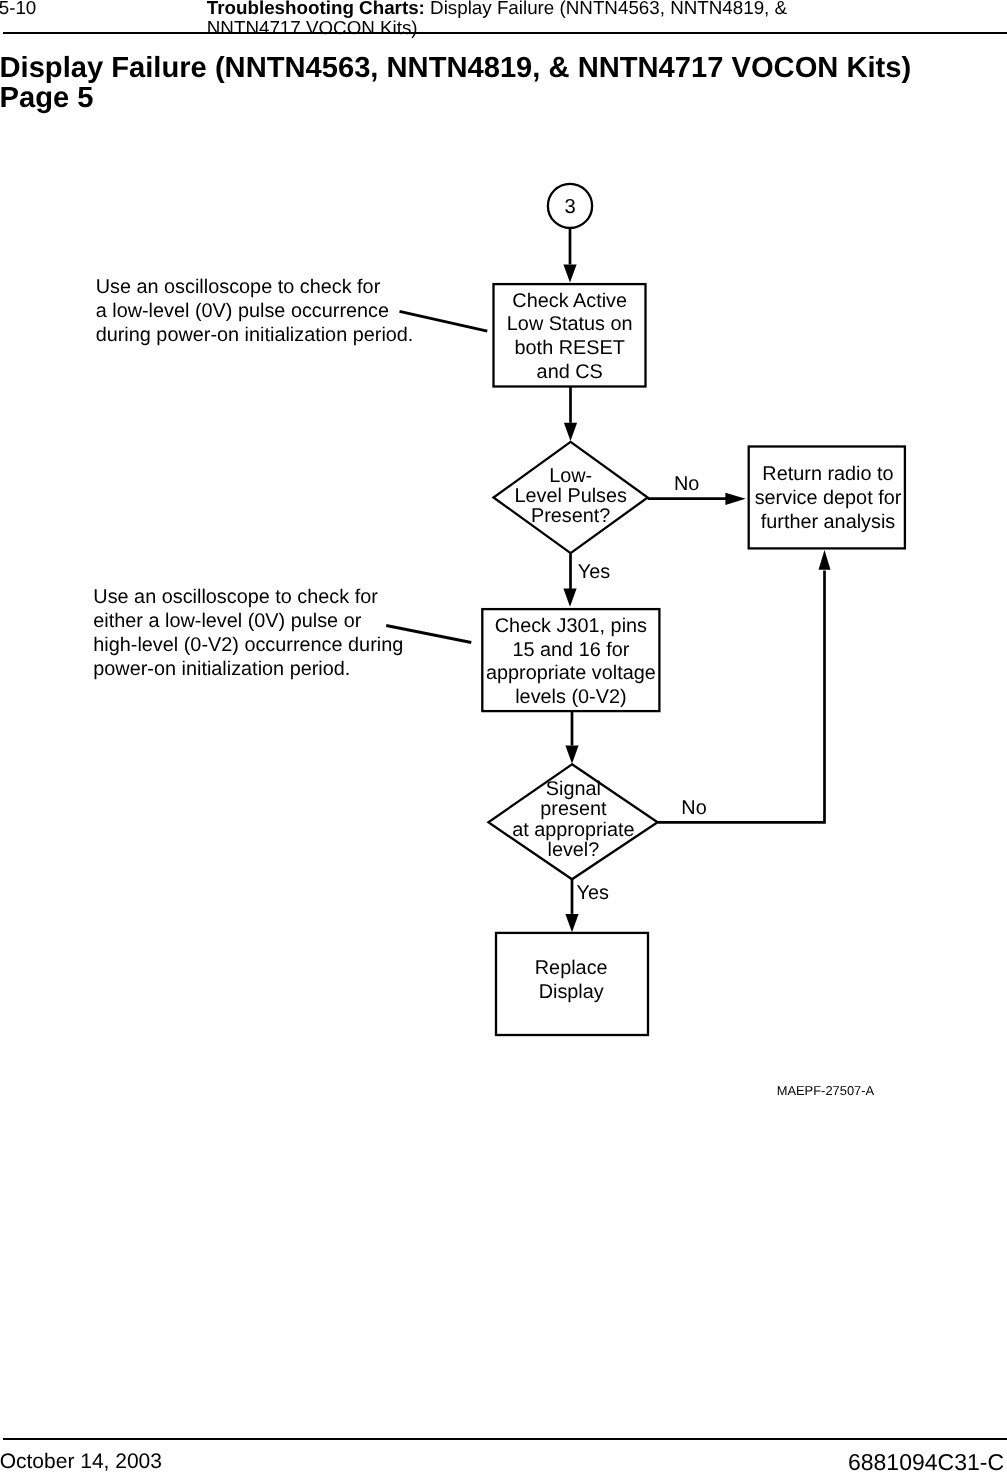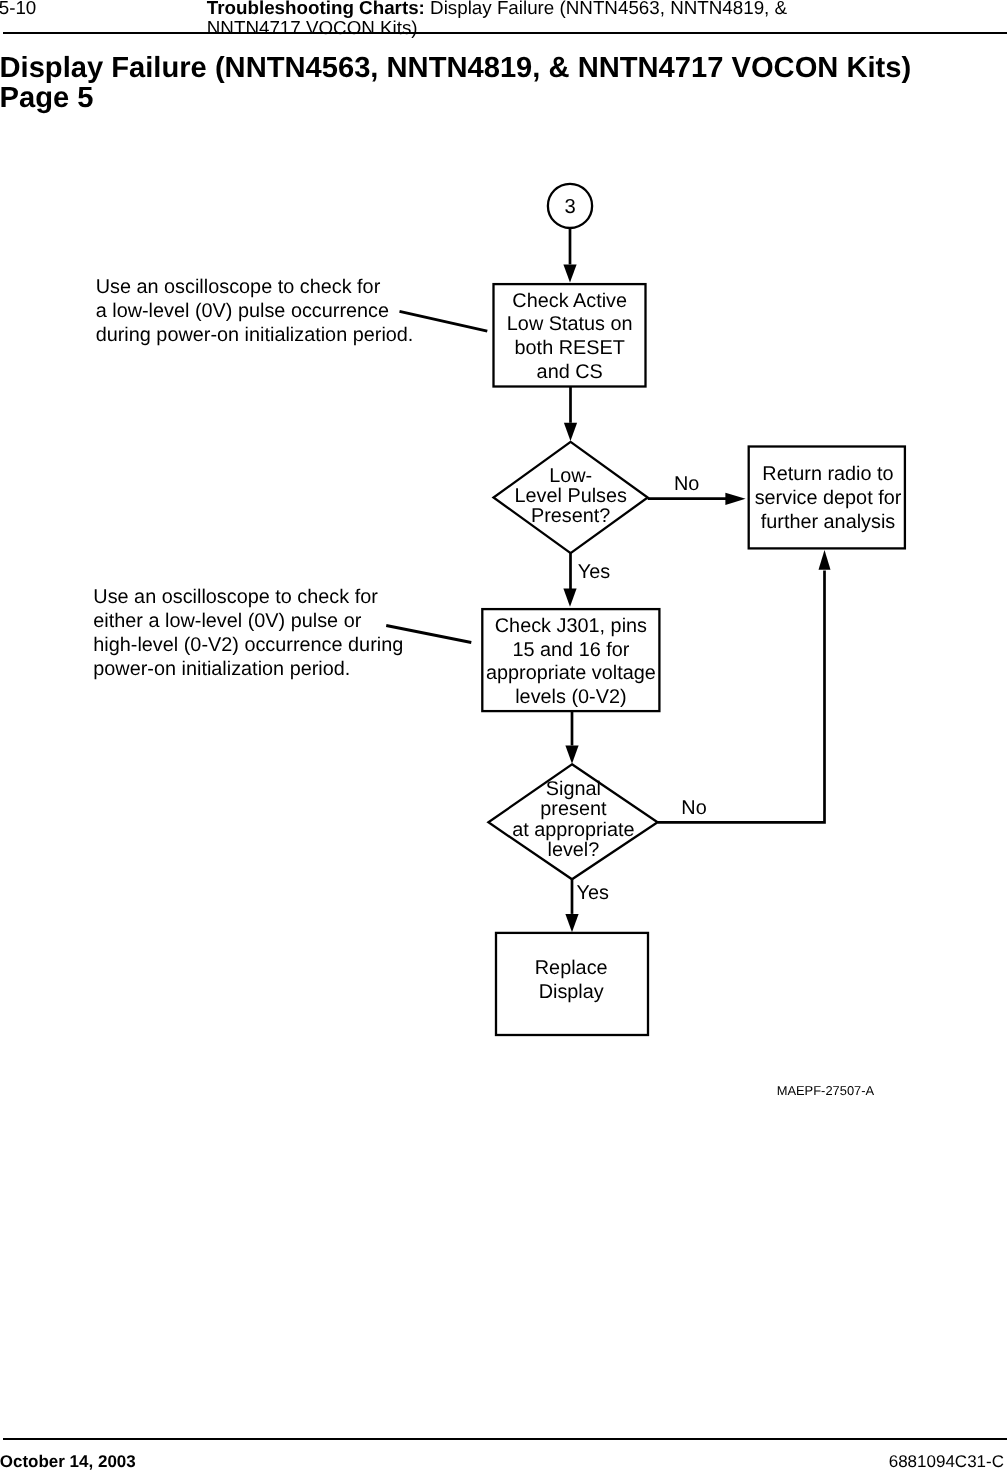--- a/index.html
+++ b/index.html
@@ -31,22 +31,22 @@
   #page-title {
     position:absolute; left:-0.5px; top:53.9px; width:960px;
     font-size:29.15px; font-weight:bold; line-height:29.8px;
   }
 
   
   #chart { position:absolute; left:0; top:0; width:1007px; height:1473px; }
 
   
   #footer-rule { position:absolute; left:3px; top:1437.7px; width:1004px; height:2.3px; background:#000; }
-  #footer-left { position:absolute; left:-0.3px; top:1451.5px; font-size:17px; line-height:20px;font-weight:bold; }
-  #footer-right { position:absolute; right:3.0px; top:1451.5px; font-size:17px; line-height:20px; }
+  #footer-left { position:absolute; left:-0.3px; top:1451.5px; font-size:21px; line-height:20px; }
+  #footer-right { position:absolute; right:3.0px; top:1451.5px; font-size:23px; line-height:20px; }
 </style>
 </head>
 <body>
 
 <div id="page-header">
   <div id="hdr-folio">5-10</div>
   <div id="hdr-title"><span class="b">Troubleshooting Charts:</span><span> Display Failure (NNTN4563, NNTN4819, &amp; NNTN4717 VOCON Kits)</span></div>
   <div id="hdr-rule"></div>
 </div>
 

